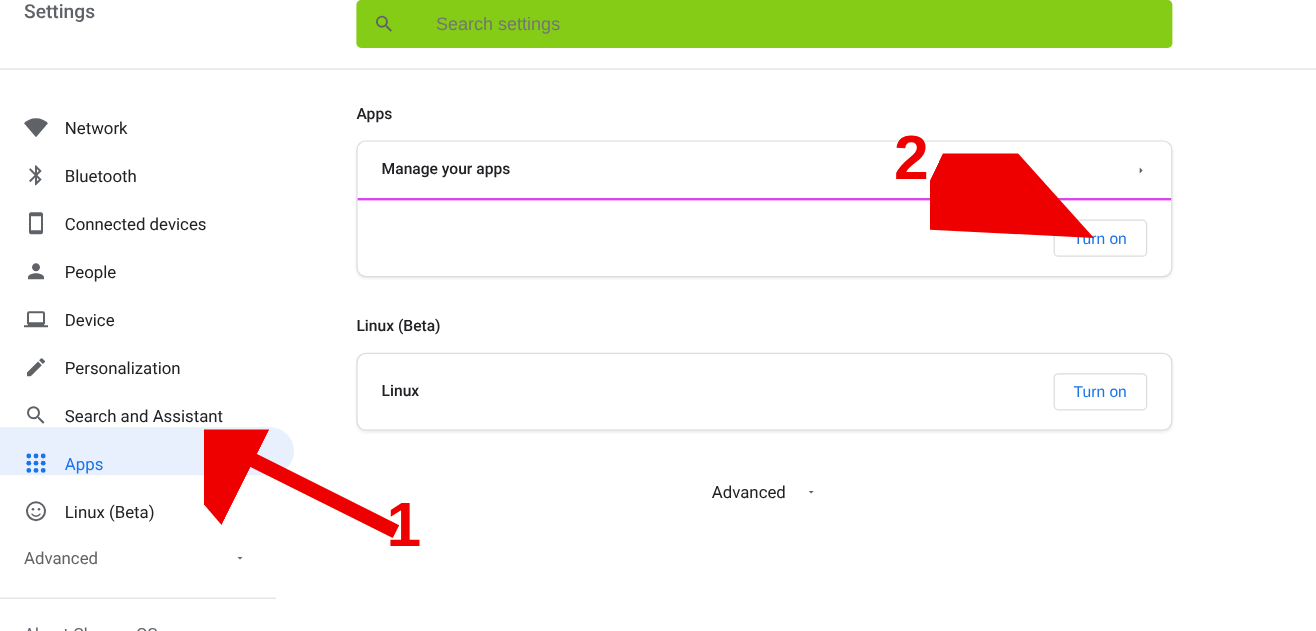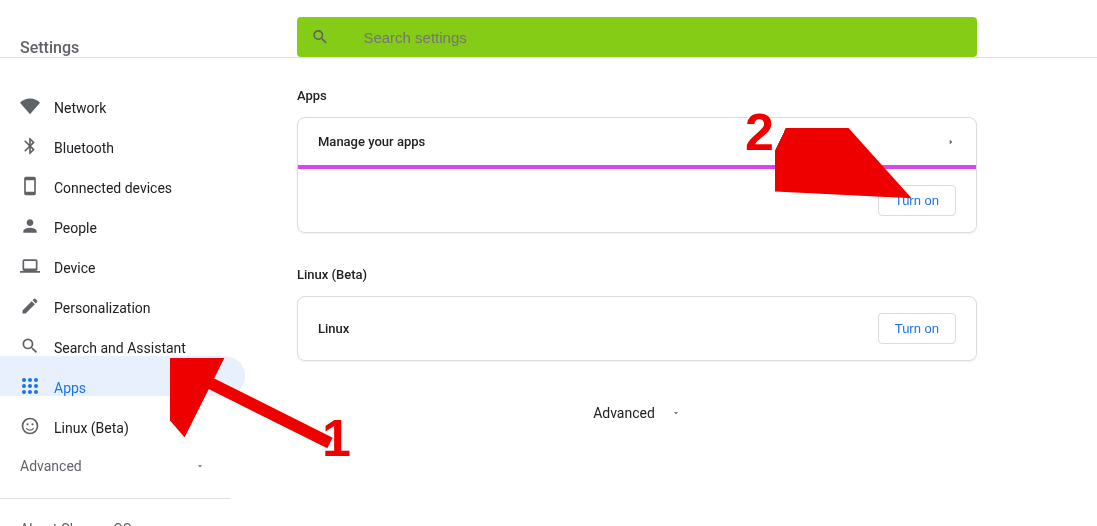--- a/index.html
+++ b/index.html
@@ -7,21 +7,21 @@
     font-family: Roboto, "Segoe UI", Arial, sans-serif;
     background: #fff;
     color: #202124;
     width: 1097px;
     height: 526px;
     overflow: hidden;
     position: relative;
   }
   .header {
     display: flex;
-    align-items: flex-end;
+    align-items: flex-start;
     height: 58px;
     border-bottom: 1px solid #e0e0e0;
     padding-left: 20px;
   }
   .header-title {
     font-size: 16px;
     font-weight: 500;
     color: #5f6368;
     width: 277px;
   }
@@ -112,21 +112,21 @@
   }
   .card {
     border:1px solid #dadce0;
     border-radius: 8px;
     box-shadow: 0 1px 2px rgba(60,64,67,.08);
     margin-bottom: 34px;
     background:#fff;
   }
   .card-row {
     padding: 16px 20px;
-    border-bottom:4px solid #d946ef;
+    border-bottom:2px solid #d946ef;
     display:flex;
     align-items:center;
     cursor:pointer;
   }
   .card-row:last-child { border-bottom:none; }
   .row-text { flex:1; }
   .row-title {
     font-size: 13px;
     color:#202124;
     font-weight: 500;

